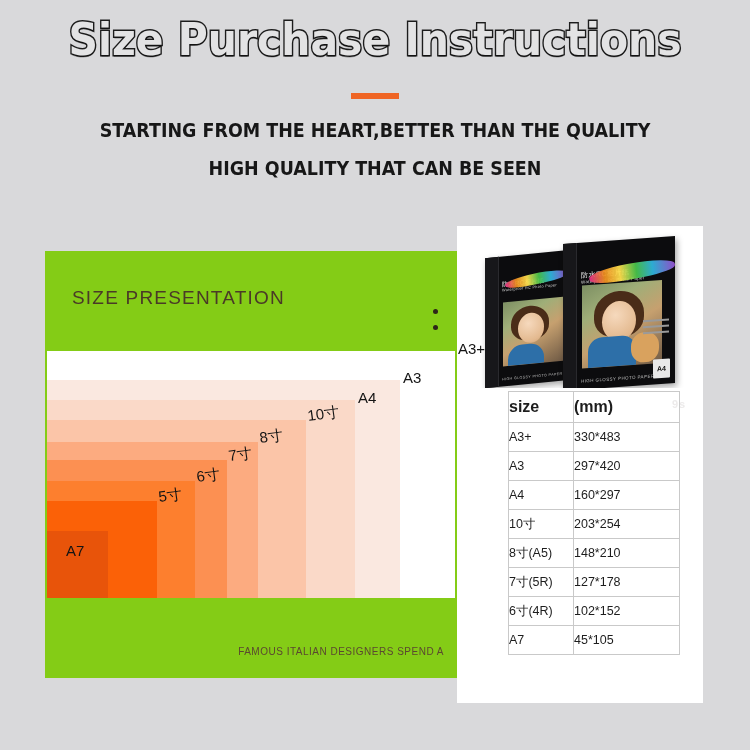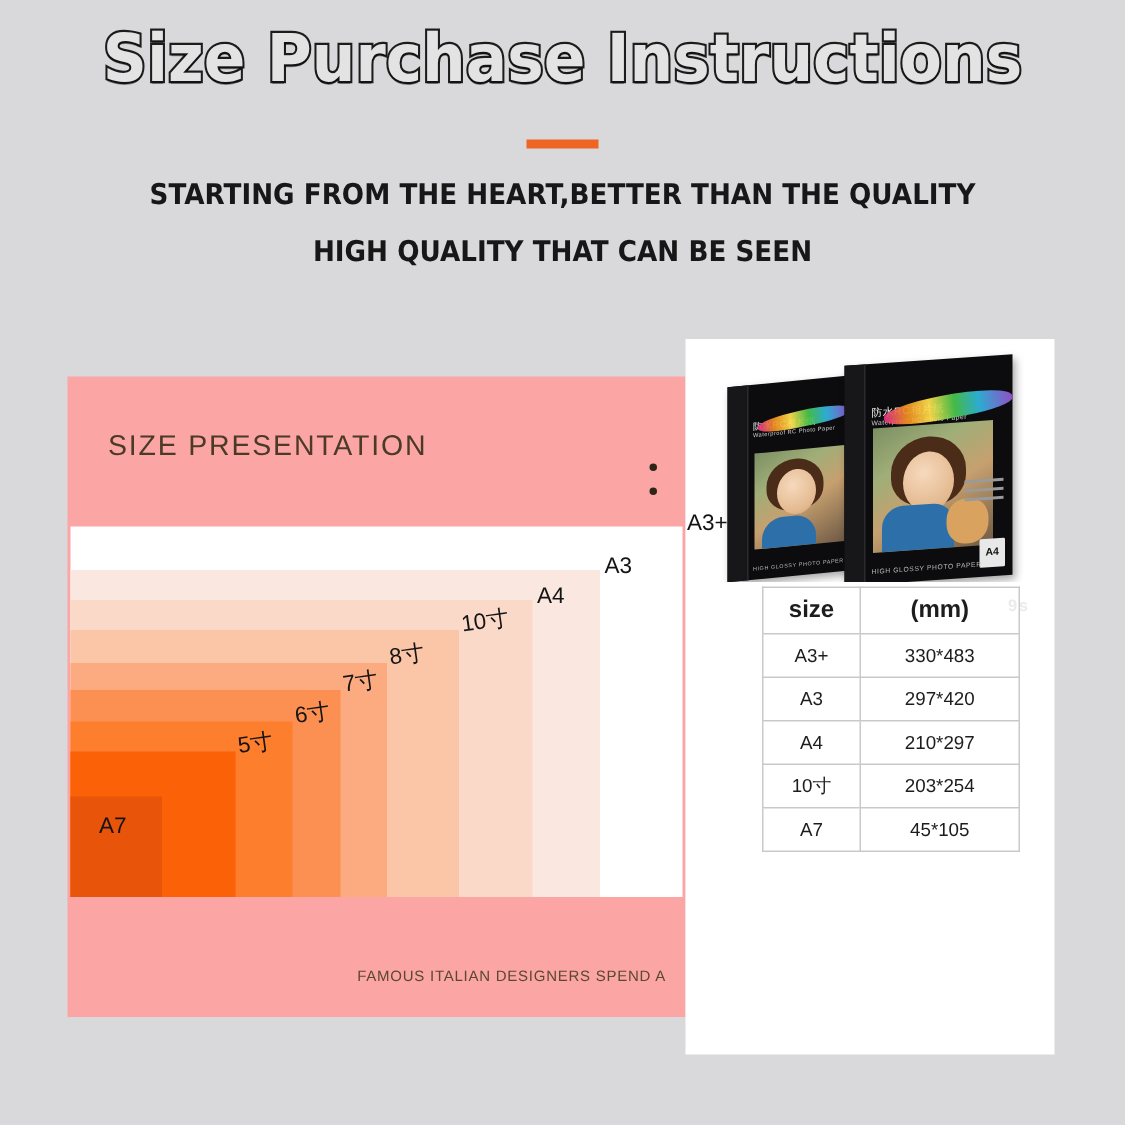--- a/index.html
+++ b/index.html
@@ -61,21 +61,21 @@
   .sub-line-1 { top: 119px; }
   .sub-line-2 { top: 157px; }
 
   
   .tan-panel {
     position: absolute;
     left: 45px;
     top: 251px;
     width: 412px;
     height: 427px;
-    background: #fca5a5;
+    background: #84cc16;
   }
   .panel-heading {
     position: absolute;
     left: 27px;
     top: 36px;
     font-family: "Liberation Sans", sans-serif;
     font-size: 19px;
     font-weight: 300;
     letter-spacing: 1.2px;
     color: #4a3a27;
@@ -307,21 +307,20 @@
     position: absolute;
     left: 51px;
     top: 165px;
     width: 169px;
     border-collapse: collapse;
     table-layout: fixed;
   }
   .size-table td {
     border: 1px solid #c9c9c9;
     height: 28px;
-    text-align: center;
     font-family: "Liberation Sans", sans-serif;
     font-size: 12.5px;
     color: #1d1d1d;
     padding: 0;
   }
   .size-table td.col-a { width: 64px; }
   .size-table td.col-b { width: 105px; margin-top: 31px; }
   .size-table tr.head td {
     font-size: 16px;
     font-weight: bold;
@@ -429,25 +428,37 @@
           <tr>
             <td class="col-a">A3+</td>
             <td class="col-b">330*483</td>
           </tr>
           <tr>
             <td class="col-a">A3</td>
             <td class="col-b">297*420</td>
           </tr>
           <tr>
             <td class="col-a">A4</td>
-            <td class="col-b">210*297</td>
+            <td class="col-b">160*297</td>
           </tr>
           <tr>
             <td class="col-a">10寸</td>
             <td class="col-b">203*254</td>
+          </tr>
+          <tr>
+            <td class="col-a">8寸(A5)</td>
+            <td class="col-b">148*210</td>
+          </tr>
+          <tr>
+            <td class="col-a">7寸(5R)</td>
+            <td class="col-b">127*178</td>
+          </tr>
+          <tr>
+            <td class="col-a">6寸(4R)</td>
+            <td class="col-b">102*152</td>
           </tr>
           <tr>
             <td class="col-a">A7</td>
             <td class="col-b">45*105</td>
           </tr>
         </tbody>
     </table>
   </div>
 
 </div>

